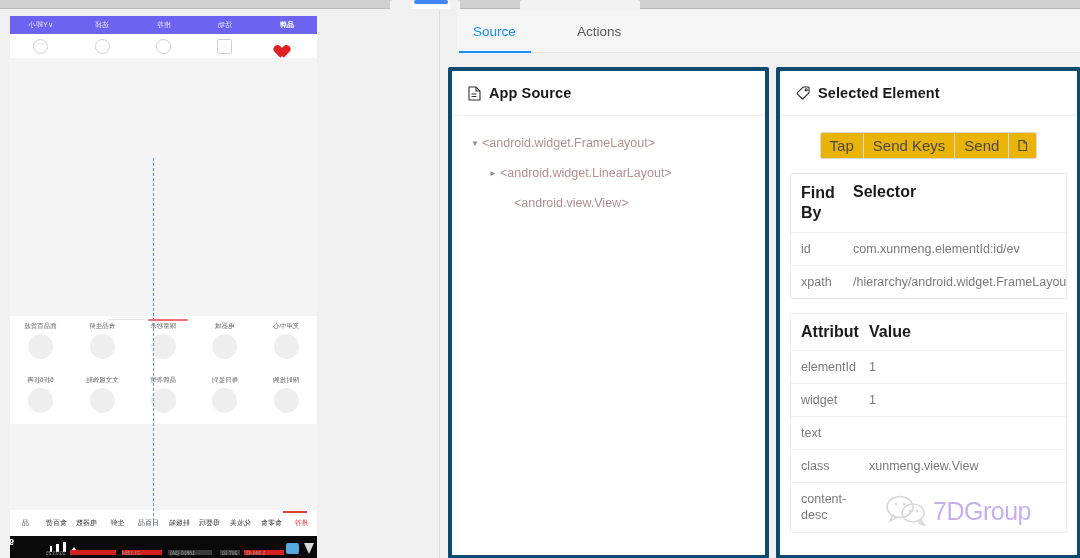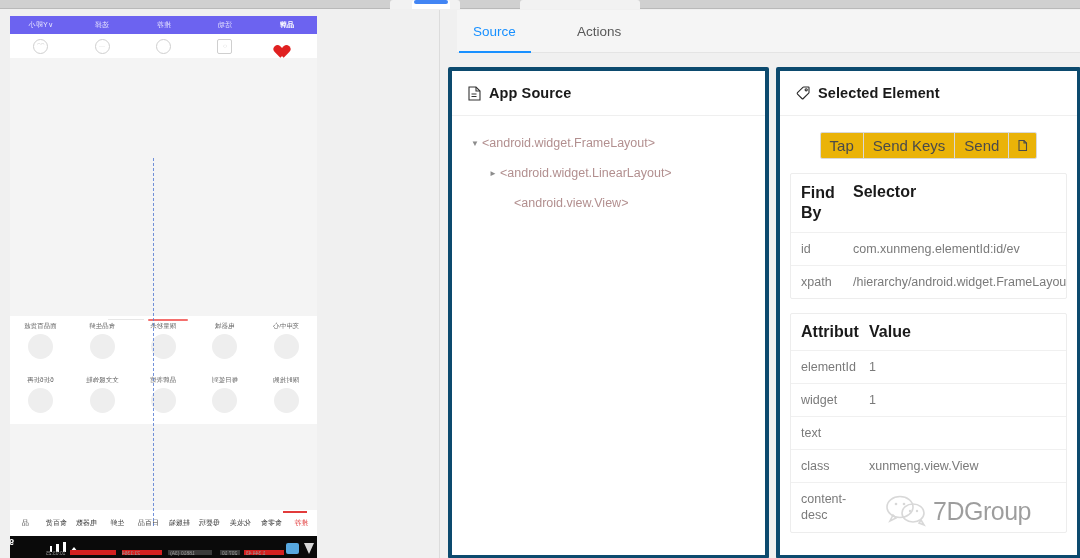--- a/index.html
+++ b/index.html
@@ -204,21 +204,21 @@
   .tbl.attrs .tc.c1 { width: 68px; }
   .tc.wrap { white-space: normal; line-height: 1.25; }
 
   
   #watermark {
     position: absolute; left: 885px; top: 487px; width: 190px; height: 48px;
     display: flex; align-items: center; gap: 6px; opacity: .38;
     pointer-events: none;
   }
   #watermark .wm-text {
-    font-size: 25px; color: #000000; font-family: "Liberation Sans", sans-serif;
+    font-size: 25px; color: #6d28d9; font-family: "Liberation Sans", sans-serif;
     letter-spacing: -.5px;
   }
 </style>
 </head>
 <body>
 
 <div id="chrome-strip">
   <div class="chrome-tab" style="left:390px;width:70px"></div>
   <div class="chrome-tab active" style="left:412px;width:38px"></div>
   <div class="chrome-tab-accent" style="left:414px;width:34px"></div>

